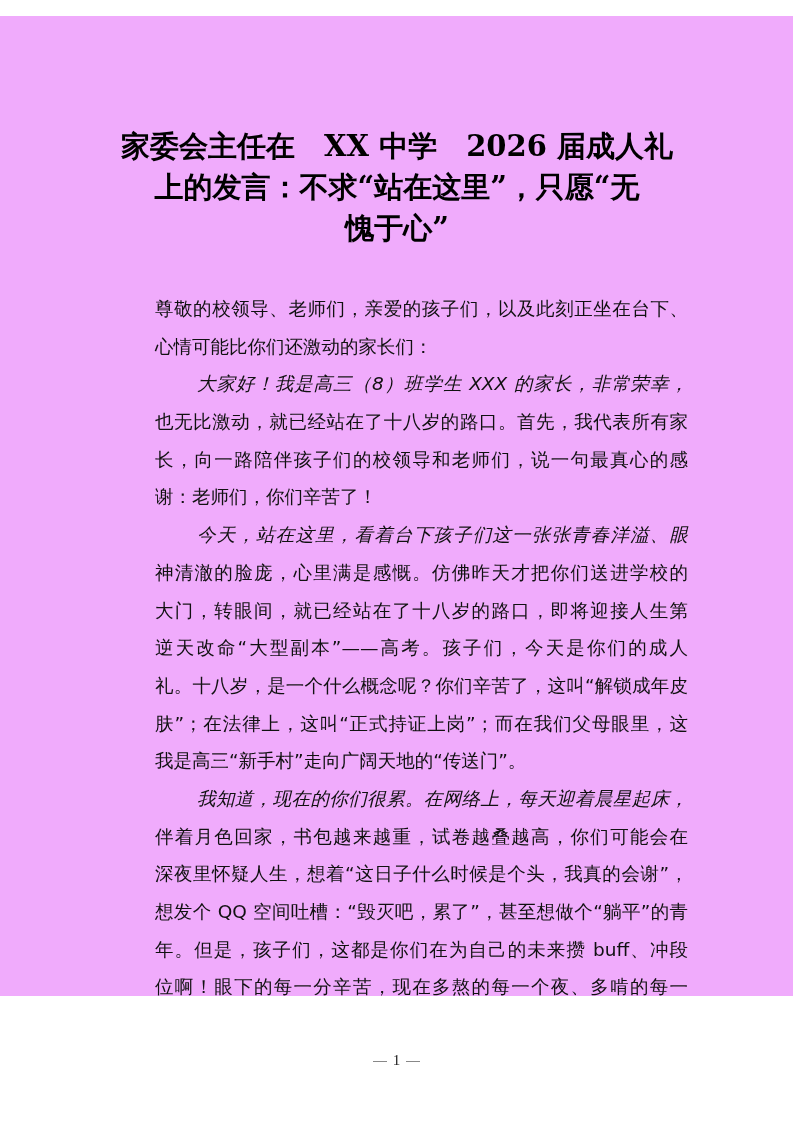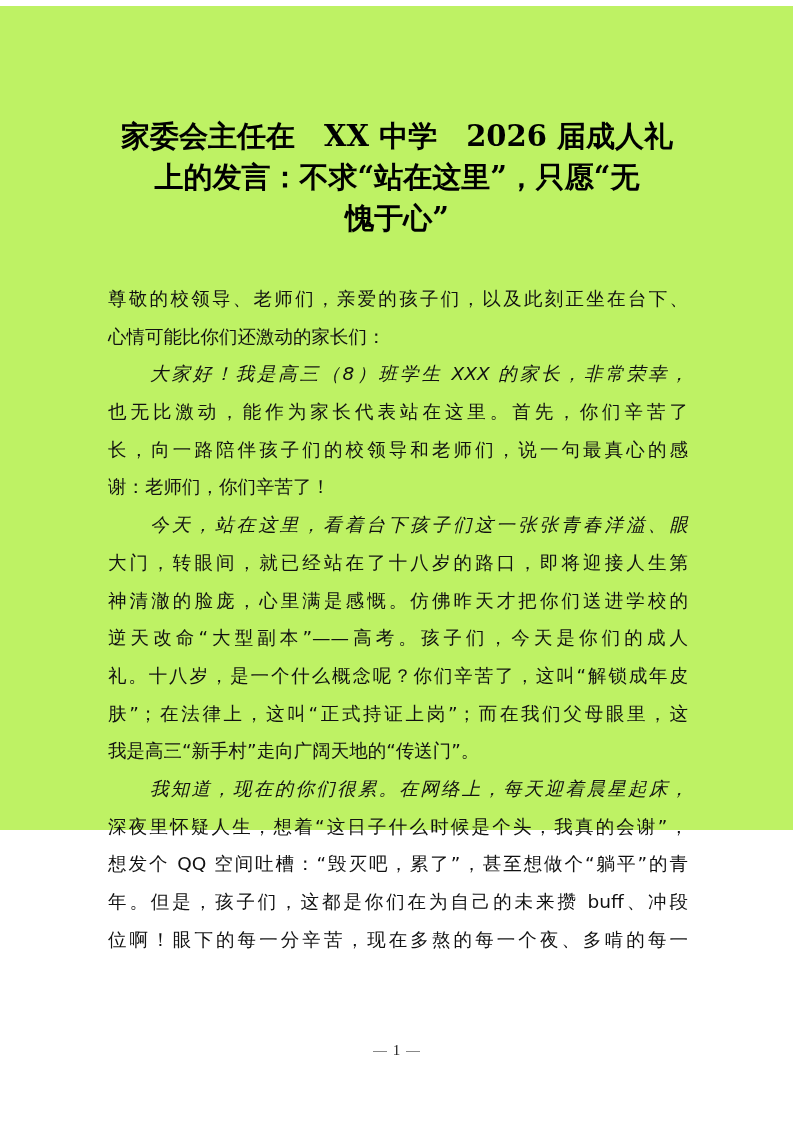--- a/index.html
+++ b/index.html
@@ -1,30 +1,30 @@
 <!DOCTYPE html>
 <html><head>
 <meta charset="utf-8">
 <style>
   html, body { margin:0; padding:0; background:#ffffff; }
   body { width:793px; height:1122px; position:relative; overflow:hidden; color:#000; }
-  .page { position:absolute; left:0; top:6px; width:793px; height:824px; background:#bef264; }
+  .page { position:absolute; left:0; top:16px; width:793px; height:980px; background:#f0abfc; }
   .title {
     position:absolute; left:100px; top:110px; width:594px;
     font-family:"DejaVu Serif", "Liberation Serif", serif;
     font-weight:bold; font-size:29px; line-height:41px;
     text-align:center; letter-spacing:0px;
   }
   .title .line { display:block; white-space:nowrap; }
   .body {
     position:absolute; left:108px; top:274px; width:580px;
     font-family:"DejaVu Sans", "Liberation Serif", sans-serif;
     font-size:18.5px; line-height:37.7px; color:#111;
   }
-  .body .line { display:block; white-space:nowrap; text-align:justify; text-align-last:justify; height:37.7px; }
+  .body .line { display:block; white-space:nowrap; text-align:justify; text-align-last:justify; height:37.7px;margin-left:47px; }
   .body .line.last { text-align-last:left; }
   .body .line.indent { padding-left:42px;font-style:italic; }
   .footer {
     position:absolute; left:0; top:1036px; width:793px; text-align:center;
     font-family:"Liberation Serif", serif; font-size:15px; color:#222;
   }
   .footer .dash { display:inline-block; width:14px; height:1px; background:#888; vertical-align:middle; margin:0 6px; }
 </style>
 </head>
 <body>
@@ -33,31 +33,32 @@
   <div class="title">
     <span class="line">家委会主任在　XX 中学　2026 届成人礼</span>
     <span class="line">上的发言：不求“站在这里”，只愿“无</span>
     <span class="line">愧于心”</span>
   </div>
 
   <div class="body" id="body">
       <span class="line">尊敬的校领导、老师们，亲爱的孩子们，以及此刻正坐在台下、</span>
       <span class="line last">心情可能比你们还激动的家长们：</span>
       <span class="line indent">大家好！我是高三（8）班学生 XXX 的家长，非常荣幸，</span>
-      <span class="line">也无比激动，能作为家长代表站在这里。首先，你们辛苦了</span>
+      <span class="line">也无比激动，就已经站在了十八岁的路口。首先，我代表所有家</span>
       <span class="line">长，向一路陪伴孩子们的校领导和老师们，说一句最真心的感</span>
       <span class="line last">谢：老师们，你们辛苦了！</span>
       <span class="line indent">今天，站在这里，看着台下孩子们这一张张青春洋溢、眼</span>
+      <span class="line">神清澈的脸庞，心里满是感慨。仿佛昨天才把你们送进学校的</span>
       <span class="line">大门，转眼间，就已经站在了十八岁的路口，即将迎接人生第</span>
-      <span class="line">神清澈的脸庞，心里满是感慨。仿佛昨天才把你们送进学校的</span>
       <span class="line">逆天改命“大型副本”——高考。孩子们，今天是你们的成人</span>
       <span class="line">礼。十八岁，是一个什么概念呢？你们辛苦了，这叫“解锁成年皮</span>
       <span class="line">肤”；在法律上，这叫“正式持证上岗”；而在我们父母眼里，这</span>
       <span class="line last">我是高三“新手村”走向广阔天地的“传送门”。</span>
       <span class="line indent">我知道，现在的你们很累。在网络上，每天迎着晨星起床，</span>
+      <span class="line">伴着月色回家，书包越来越重，试卷越叠越高，你们可能会在</span>
       <span class="line">深夜里怀疑人生，想着“这日子什么时候是个头，我真的会谢”，</span>
       <span class="line">想发个 QQ 空间吐槽：“毁灭吧，累了”，甚至想做个“躺平”的青</span>
       <span class="line">年。但是，孩子们，这都是你们在为自己的未来攒 buff、冲段</span>
       <span class="line">位啊！眼下的每一分辛苦，现在多熬的每一个夜、多啃的每一</span>
     </div>
 
   <div class="footer">
     <span class="dash"></span><span>1</span><span class="dash"></span>
   </div>
 </div>

